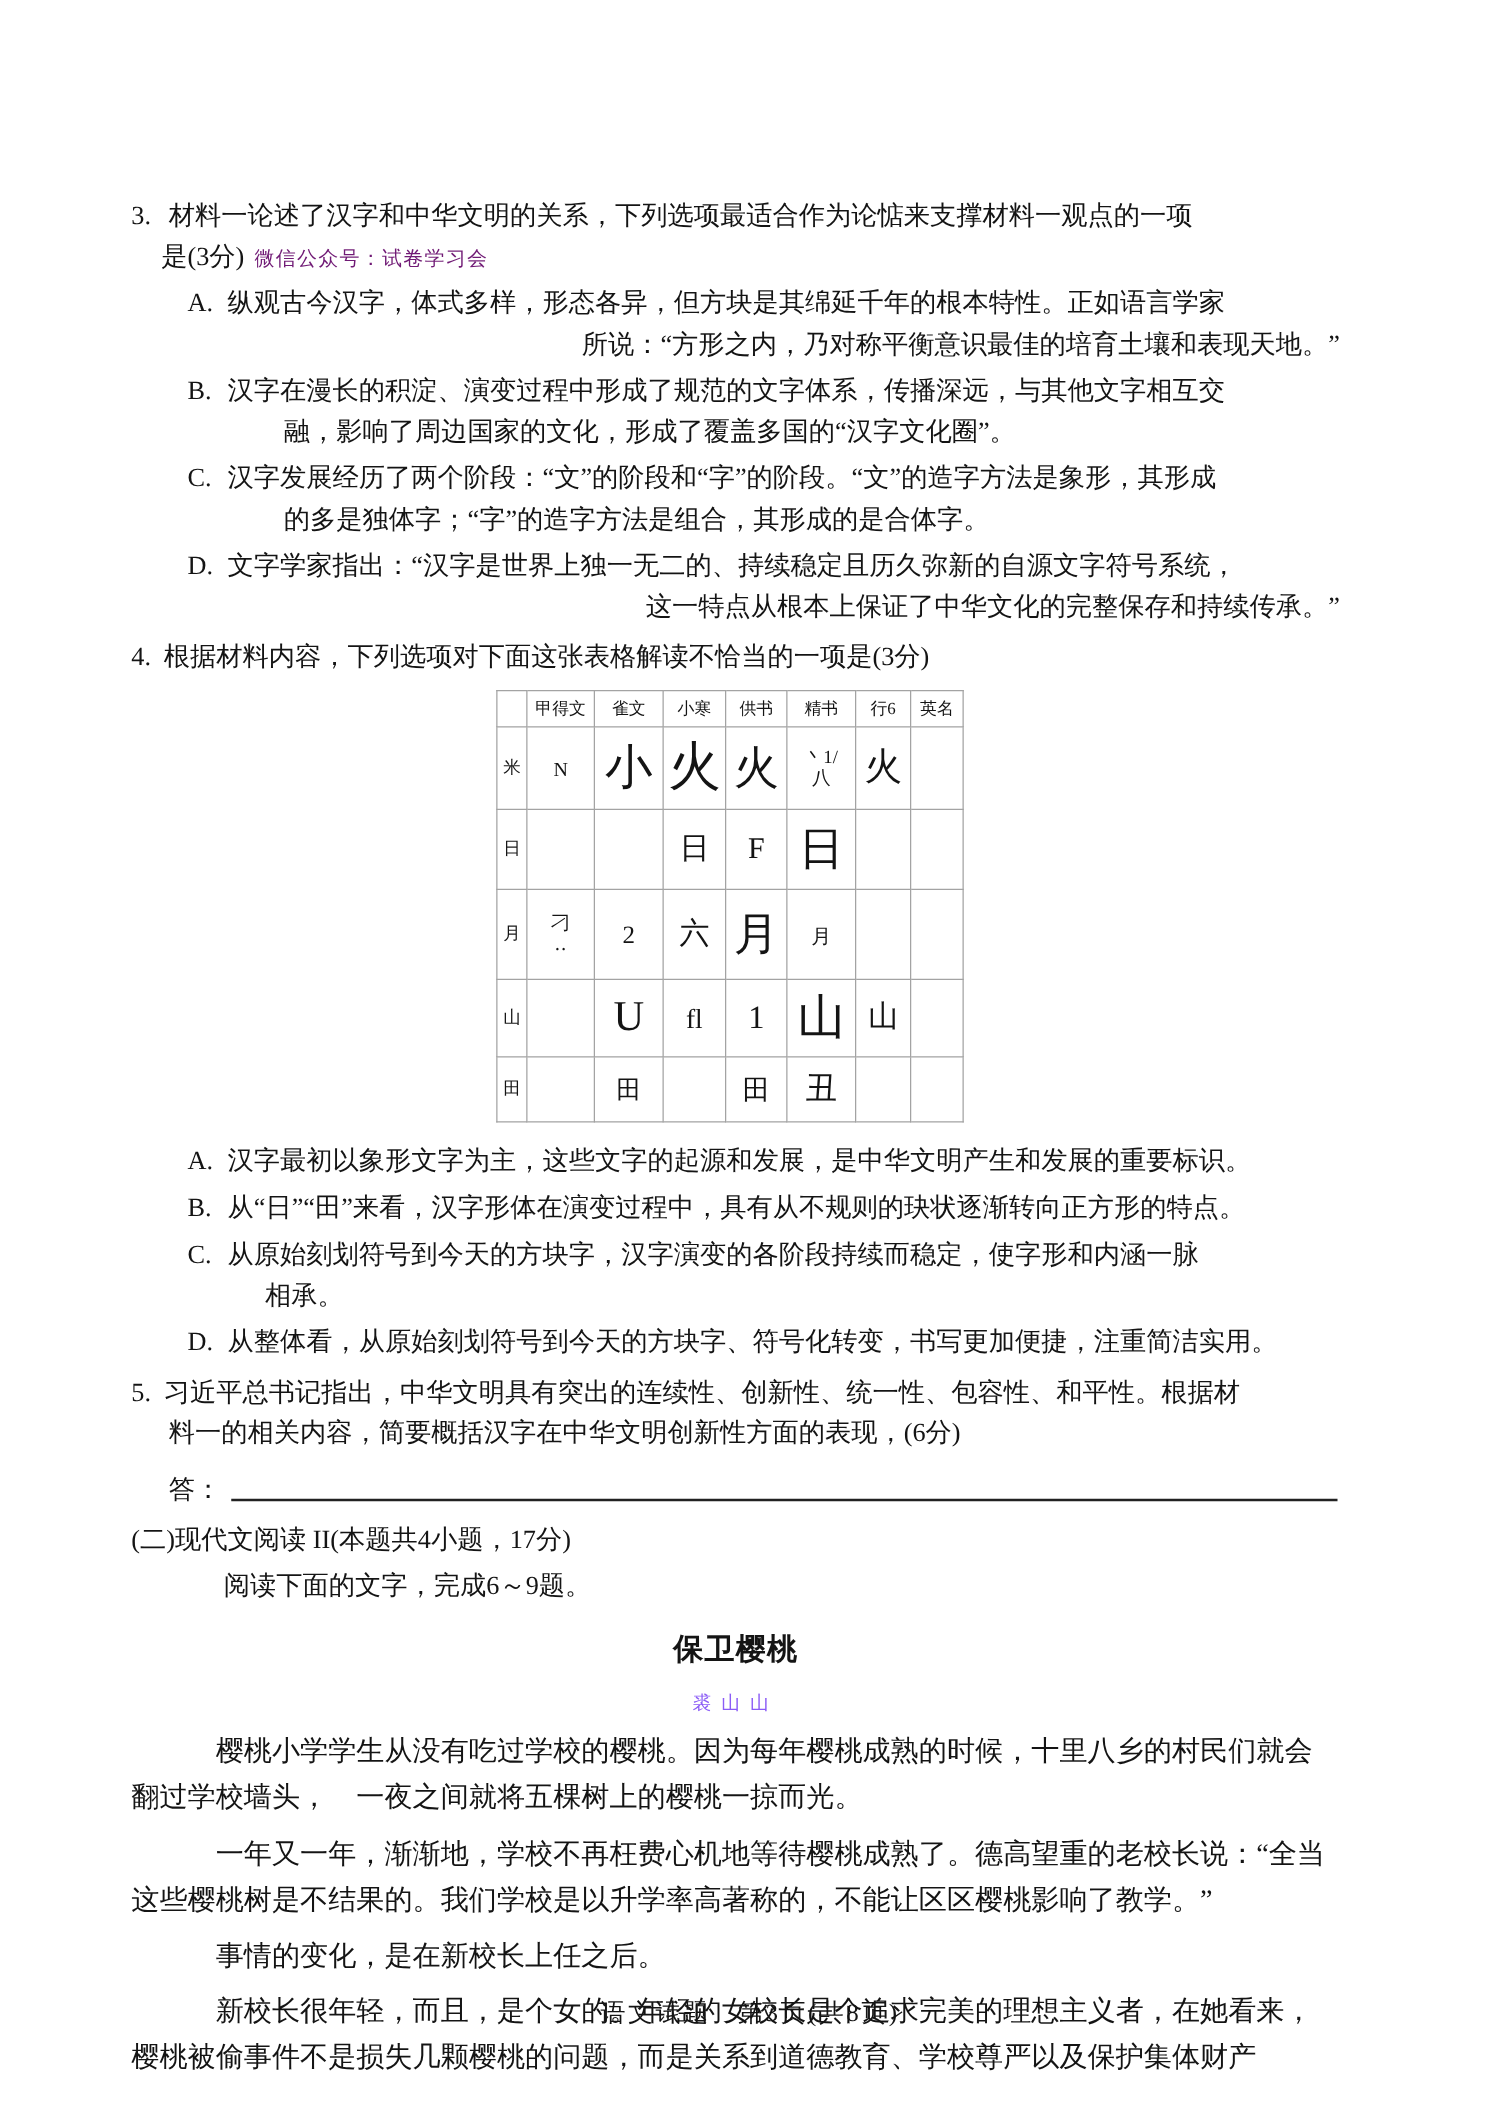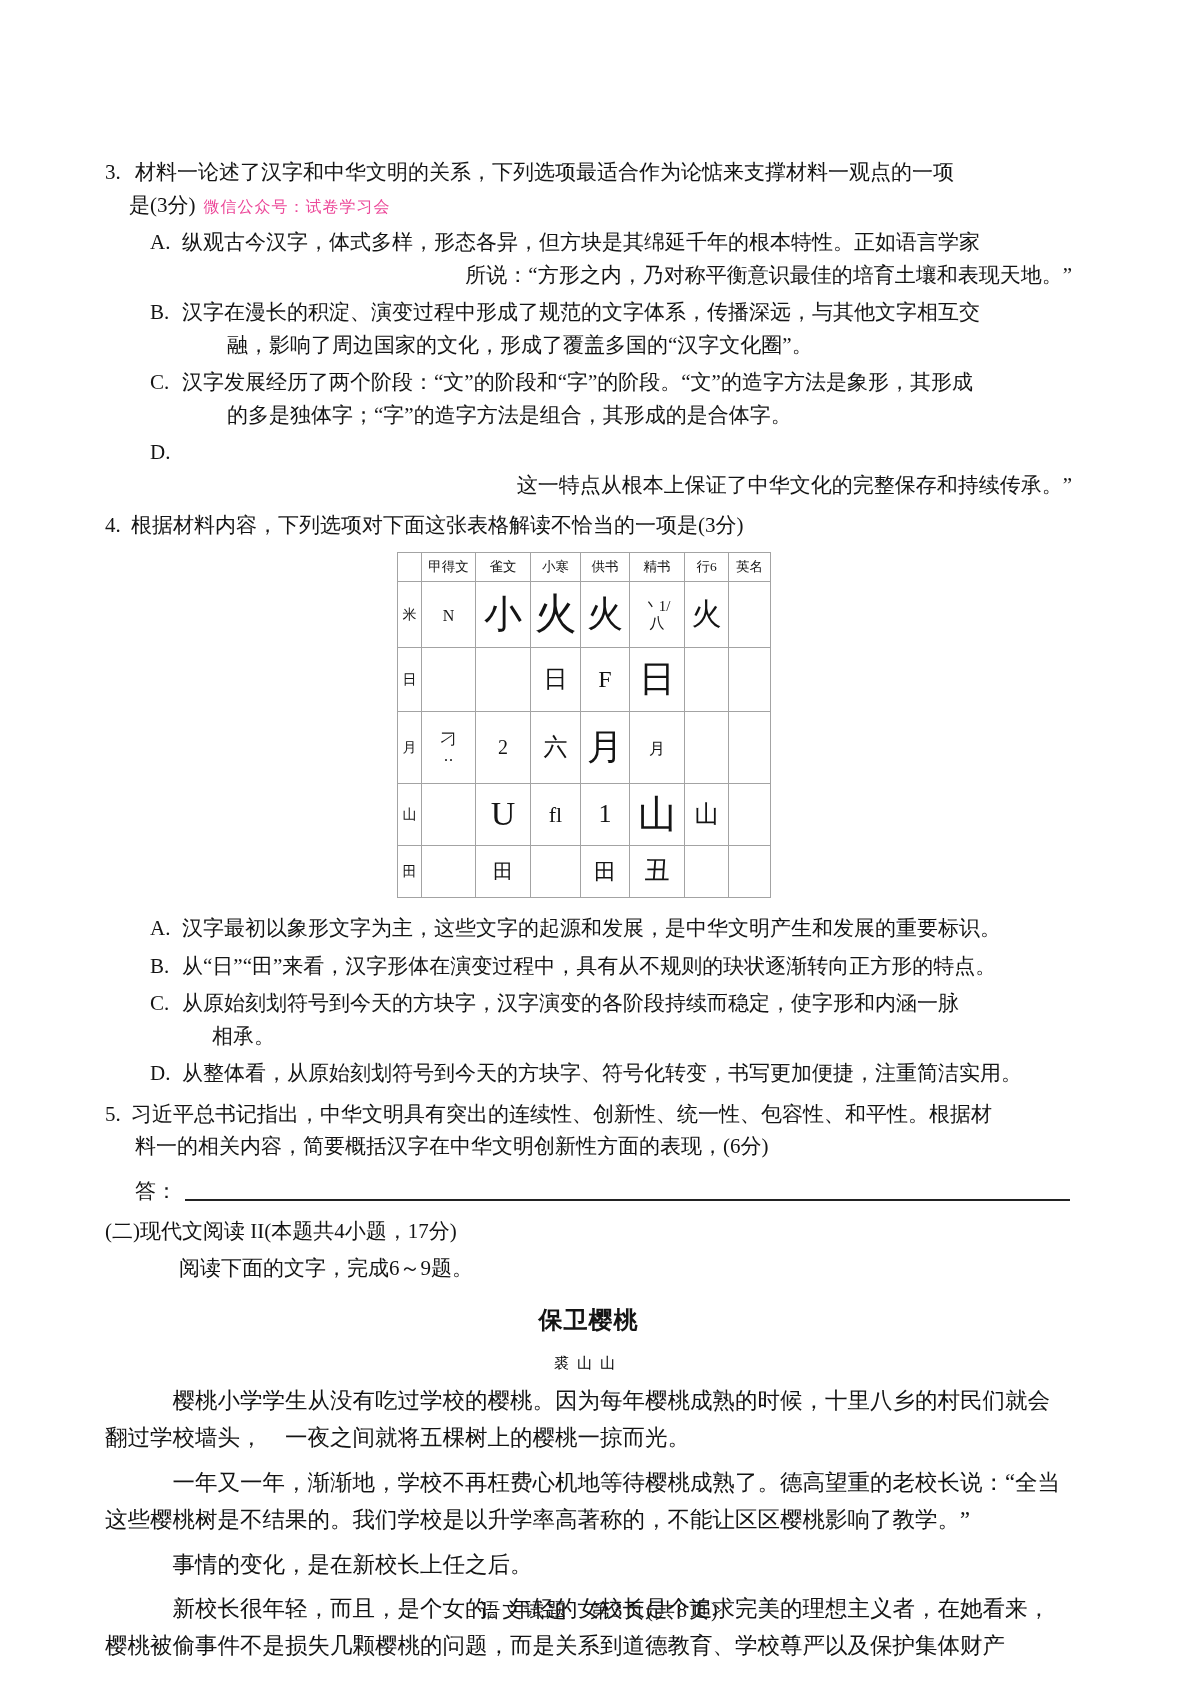--- a/index.html
+++ b/index.html
@@ -6,21 +6,21 @@
   .page {
     position:relative; width:1200px; height:1697px; margin:0 auto;
     background:#ffffff; color:#141414; overflow:hidden;
     font-family:"Liberation Serif","DejaVu Serif",serif;
   }
   .content { position:absolute; top:148px; left:105px; right:128px; font-size:21px; line-height:1.55; }
   .row { display:flex; align-items:baseline; }
   .qnum { flex:0 0 30px; }
   .qnum2 { flex:0 0 26px; }
   .q3stem2 { margin-left:24px; display:flex; align-items:baseline; }
-  .watermark { font-size:16px; margin-left:8px; letter-spacing:1px; color:#ec4899; }
+  .watermark { font-size:16px; margin-left:8px; letter-spacing:1px; color:#701a75; }
   .opt { margin-left:45px; margin-top:5px; }
   .olabel { flex:0 0 32px; }
   .cont { margin-left:77px; }
   .deep { margin-left:110px;text-align:right; }
   .shallow { margin-left:62px; }
   .qblock { margin-top:8px; }
 
   table.evo { border-collapse:collapse; margin:10px 0 14px 292px; table-layout:fixed; }
   table.evo td { border:1px solid #a3a3a3; text-align:center; vertical-align:middle; padding:0; overflow:hidden; }
   .hrow td { height:28px; font-size:13.5px; }
@@ -31,21 +31,21 @@
   .lat { font-family:"Liberation Serif","DejaVu Serif",serif; }
   .comp i { display:block; font-style:normal; line-height:1.12; font-size:15px; }
 
   .ansrow { display:flex; margin:12px 0 8px 30px; }
   .anslabel { flex:0 0 auto; }
   .blank { flex:1 1 auto; border-bottom:2px solid #222; margin:0 2px 6px 8px; }
 
   .sec-heading { margin-top:2px; }
   .instruction { margin-left:74px; margin-top:4px; }
   .title { text-align:center; font-family:"Liberation Sans","DejaVu Sans",sans-serif; font-weight:bold; font-size:24px; margin-top:16px; letter-spacing:1px; }
-  .author { text-align:center; font-size:15px; letter-spacing:8px; margin-top:14px; margin-bottom:4px; color:#000000; }
+  .author { text-align:center; font-size:15px; letter-spacing:8px; margin-top:14px; margin-bottom:4px; color:#8b5cf6; }
   .passage p { margin:8px 0; font-size:22.5px; line-height:1.64; text-indent:3em; }
   .uline { text-underline-offset:5px; text-decoration-thickness:1.5px; }
   .footer { position:absolute; bottom:73px; left:0; width:100%; text-align:center; font-size:20px; letter-spacing:2px; }
 </style>
 </head>
 <body>
 
 <div class="page">
   <div class="content">
 
@@ -76,20 +76,21 @@
       <div class="opt">
         <div class="row">
           <span class="olabel">C.</span>
           <span>汉字发展经历了两个阶段：“文”的阶段和“字”的阶段。“文”的造字方法是象形，其形成</span>
         </div>
         <div class="cont">的多是独体字；“字”的造字方法是组合，其形成的是合体字。</div>
       </div>
       <div class="opt">
         <div class="row">
           <span class="olabel">D.</span>
+          <span>文字学家指出：“汉字是世界上独一无二的、持续稳定且历久弥新的自源文字符号系统，</span>
         </div>
         <div class="deep">这一特点从根本上保证了中华文化的完整保存和持续传承。”</div>
       </div>
     </div>
 
     <div class="qblock">
       <div class="row">
         <span class="qnum2">4.</span>
         <span>根据材料内容，下列选项对下面这张表格解读不恰当的一项是(3分)</span>
       </div>

